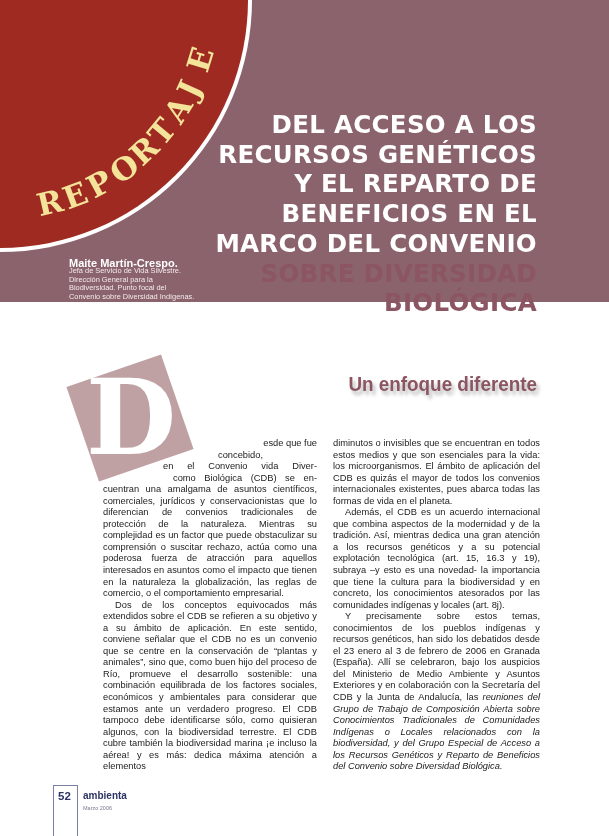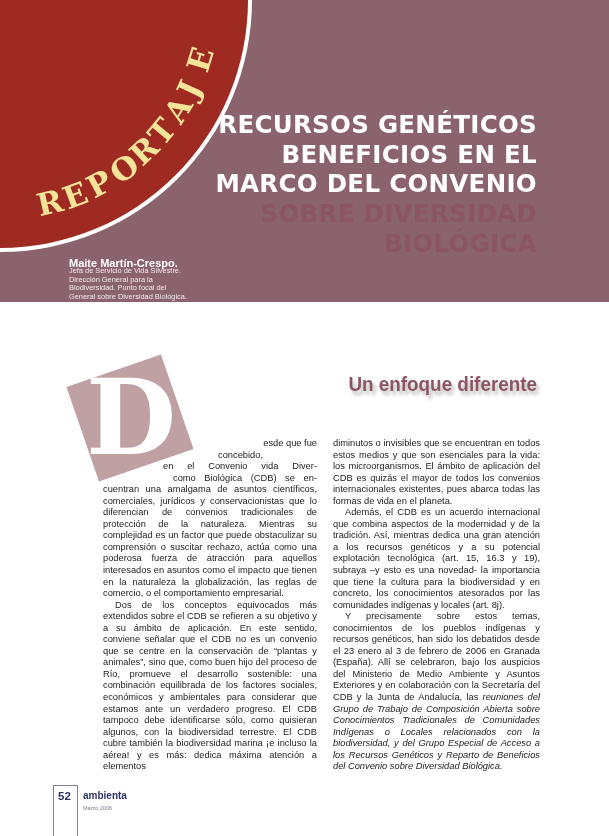--- a/index.html
+++ b/index.html
@@ -95,26 +95,28 @@
       <span style="left: 171.301px; top: 141.209px; transform: rotate(-50.5deg) translate(-10px, -28px);">T</span>
       <span style="left: 188.267px; top: 117.642px; transform: rotate(-58deg) translate(-10px, -28px);">A</span>
       <span style="left: 202.011px; top: 92.0619px; transform: rotate(-65.5deg) translate(-10px, -28px);">J</span>
       <span style="left: 212.3px; top: 64.9065px; transform: rotate(-73deg) translate(-10px, -28px);">E</span>
     </div>
   <div class="author">
     <div class="name">Maite Martín-Crespo.</div>
     <div>Jefa de Servicio de Vida Silvestre.</div>
     <div>Dirección General para la</div>
     <div>Biodiversidad. Punto focal del</div>
-    <div>General sobre Diversidad Biológica.</div>
+    <div>Convenio sobre Diversidad Indígenas.</div>
   </div>
 </div>
 
 <div class="title">
+  <span class="w">DEL ACCESO A LOS</span>
   <span class="w">RECURSOS GENÉTICOS</span>
+  <span class="w">Y EL REPARTO DE</span>
   <span class="w">BENEFICIOS EN EL</span>
   <span class="w">MARCO DEL CONVENIO</span>
   <span class="m">SOBRE DIVERSIDAD</span>
   <span class="m">BIOLÓGICA</span>
 </div>
 
 <div class="subtitle">Un enfoque diferente</div>
 
 <div class="dropcap"></div>
 <div class="dropcap-letter">D</div>

